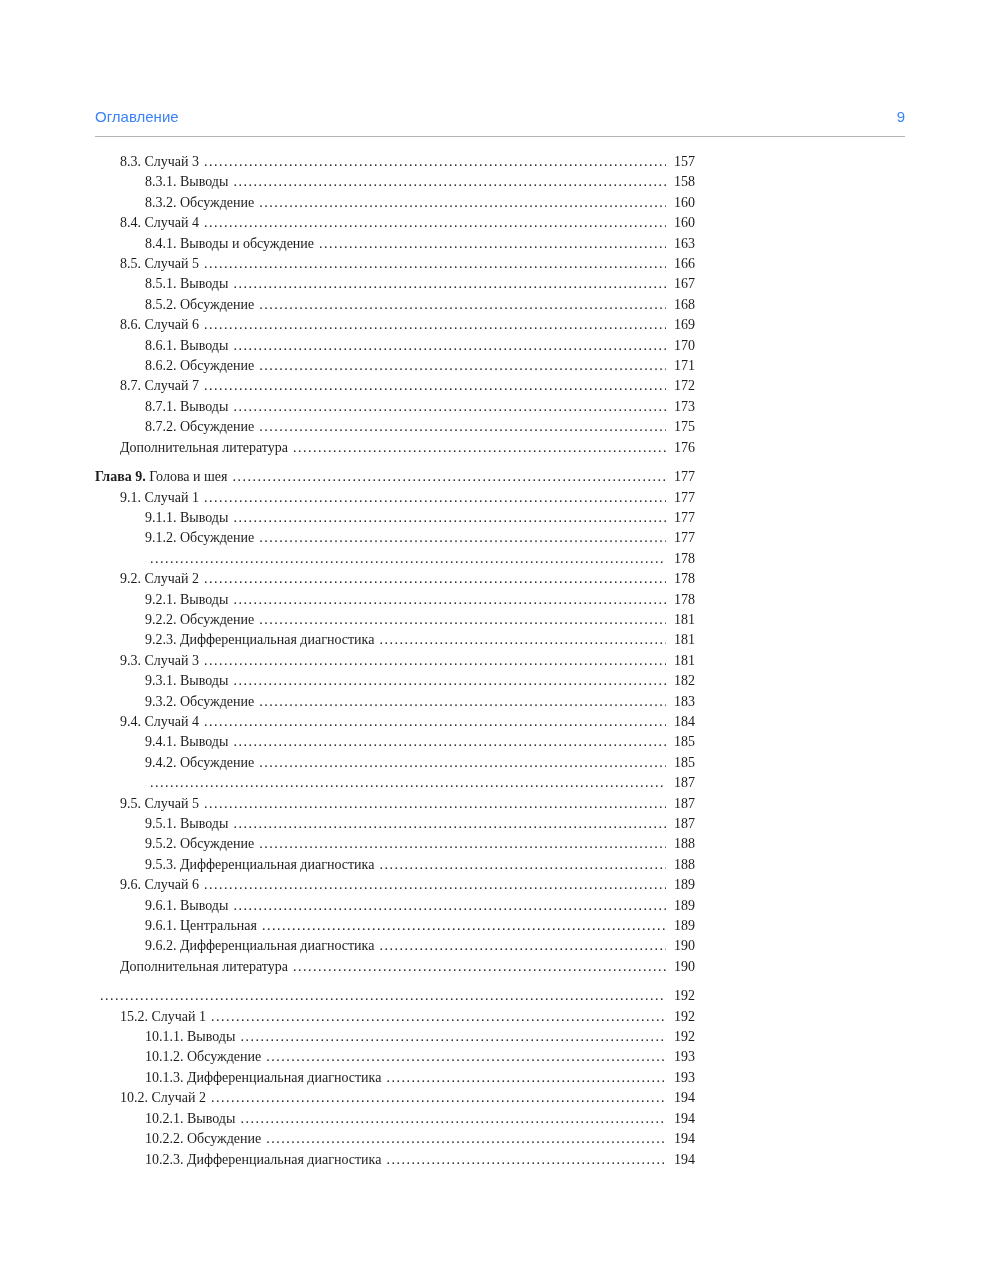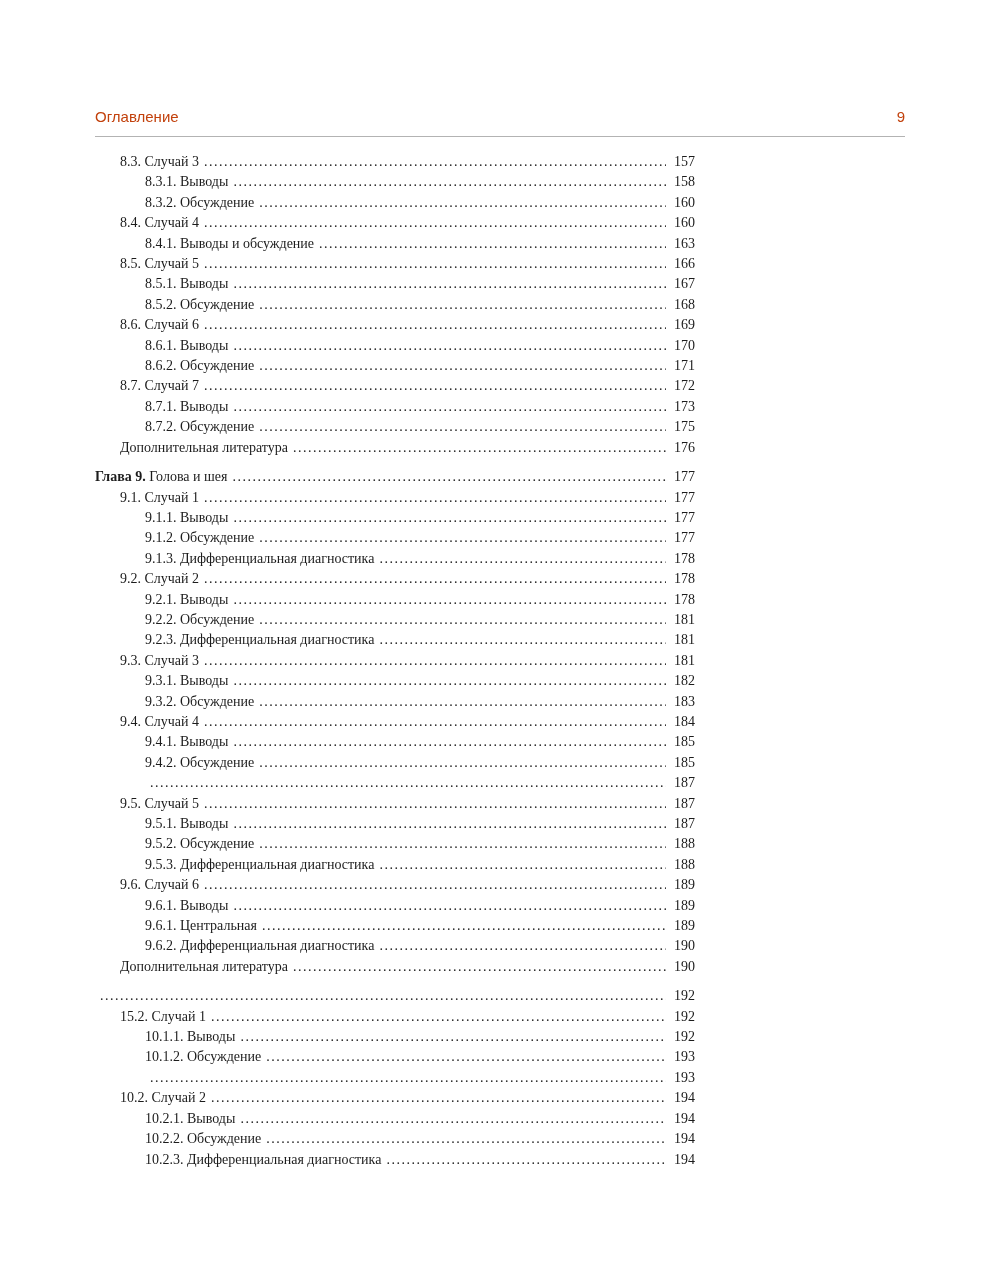--- a/index.html
+++ b/index.html
@@ -14,21 +14,21 @@
   .header {
     margin:0 95px 0 95px;
     padding-top:108px;
     padding-bottom:11px;
     border-bottom:1px solid #b3b3b3;
     display:flex;
     justify-content:space-between;
     align-items:baseline;
     font-family:"Liberation Sans", sans-serif;
     font-size:15px;
-    color:#c2410c;
+    color:#3b82f6;
   }
   .toc {
     margin:15px 0 0 95px;
     width:600px;
     font-family:"Liberation Serif", serif;
     font-size:14px;
     color:#1c1c1c;
   }
   .row {
     display:flex;
@@ -153,21 +153,20 @@
         <span class="label">9.1.1. Выводы</span>
         <span class="dots">........................................................................................................................................................................................................</span>
         <span class="pg">177</span>
       </div>
       <div class="row l2">
         <span class="label">9.1.2. Обсуждение</span>
         <span class="dots">........................................................................................................................................................................................................</span>
         <span class="pg">177</span>
       </div>
       <div class="row l2">
-        <span class="label">9.1.3. Дифференциальная диагностика</span>
         <span class="dots">........................................................................................................................................................................................................</span>
         <span class="pg">178</span>
       </div>
       <div class="row l1">
         <span class="label">9.2. Случай 2</span>
         <span class="dots">........................................................................................................................................................................................................</span>
         <span class="pg">178</span>
       </div>
       <div class="row l2">
         <span class="label">9.2.1. Выводы</span>
@@ -276,20 +275,21 @@
         <span class="label">10.1.1. Выводы</span>
         <span class="dots">........................................................................................................................................................................................................</span>
         <span class="pg">192</span>
       </div>
       <div class="row l2">
         <span class="label">10.1.2. Обсуждение</span>
         <span class="dots">........................................................................................................................................................................................................</span>
         <span class="pg">193</span>
       </div>
       <div class="row l2">
+        <span class="label">10.1.3. Дифференциальная диагностика</span>
         <span class="dots">........................................................................................................................................................................................................</span>
         <span class="pg">193</span>
       </div>
       <div class="row l1">
         <span class="label">10.2. Случай 2</span>
         <span class="dots">........................................................................................................................................................................................................</span>
         <span class="pg">194</span>
       </div>
       <div class="row l2">
         <span class="label">10.2.1. Выводы</span>

